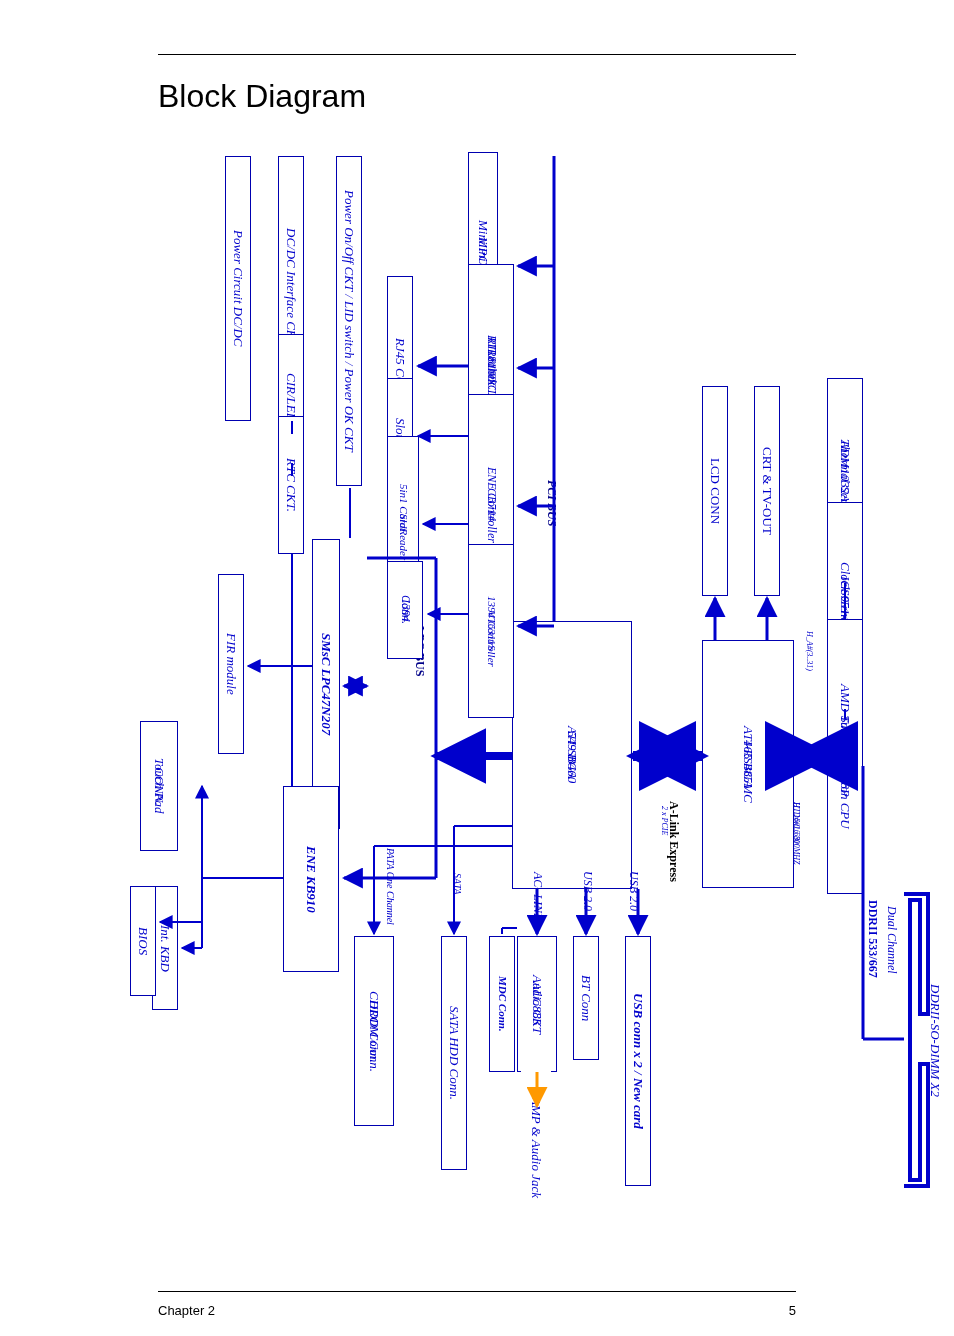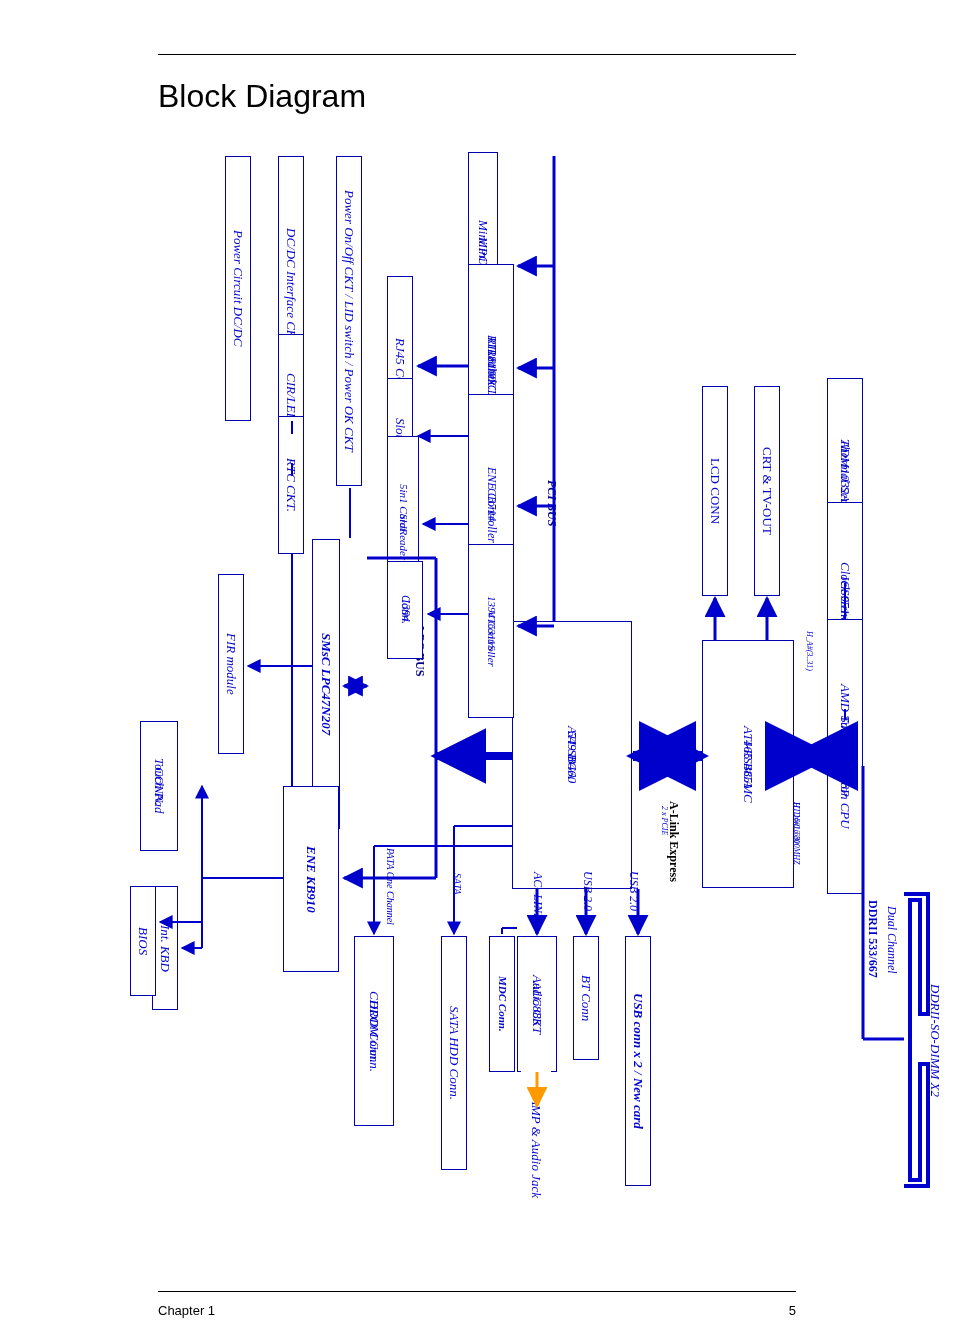--- a/index.html
+++ b/index.html
@@ -205,15 +205,15 @@
         <line x1="234" y1="700" x2="234" y2="788" stroke-width="2" marker-end="url(#ah)"></line>
         <line x1="234" y1="700" x2="372" y2="700" stroke-width="2"></line>
       </g>
 
       <line x1="397" y1="926" x2="397" y2="960" stroke="#f90" stroke-width="3" marker-end="url(#ahO)"></line>
     </svg>
 
   </div>
 
   <div class="rule" style="bottom:60px;"></div>
-  <div class="footer">Chapter 1</div>
+  <div class="footer">Chapter 2</div>
   <div class="pagenum">5</div>
 </div>
 
 </body></html>

